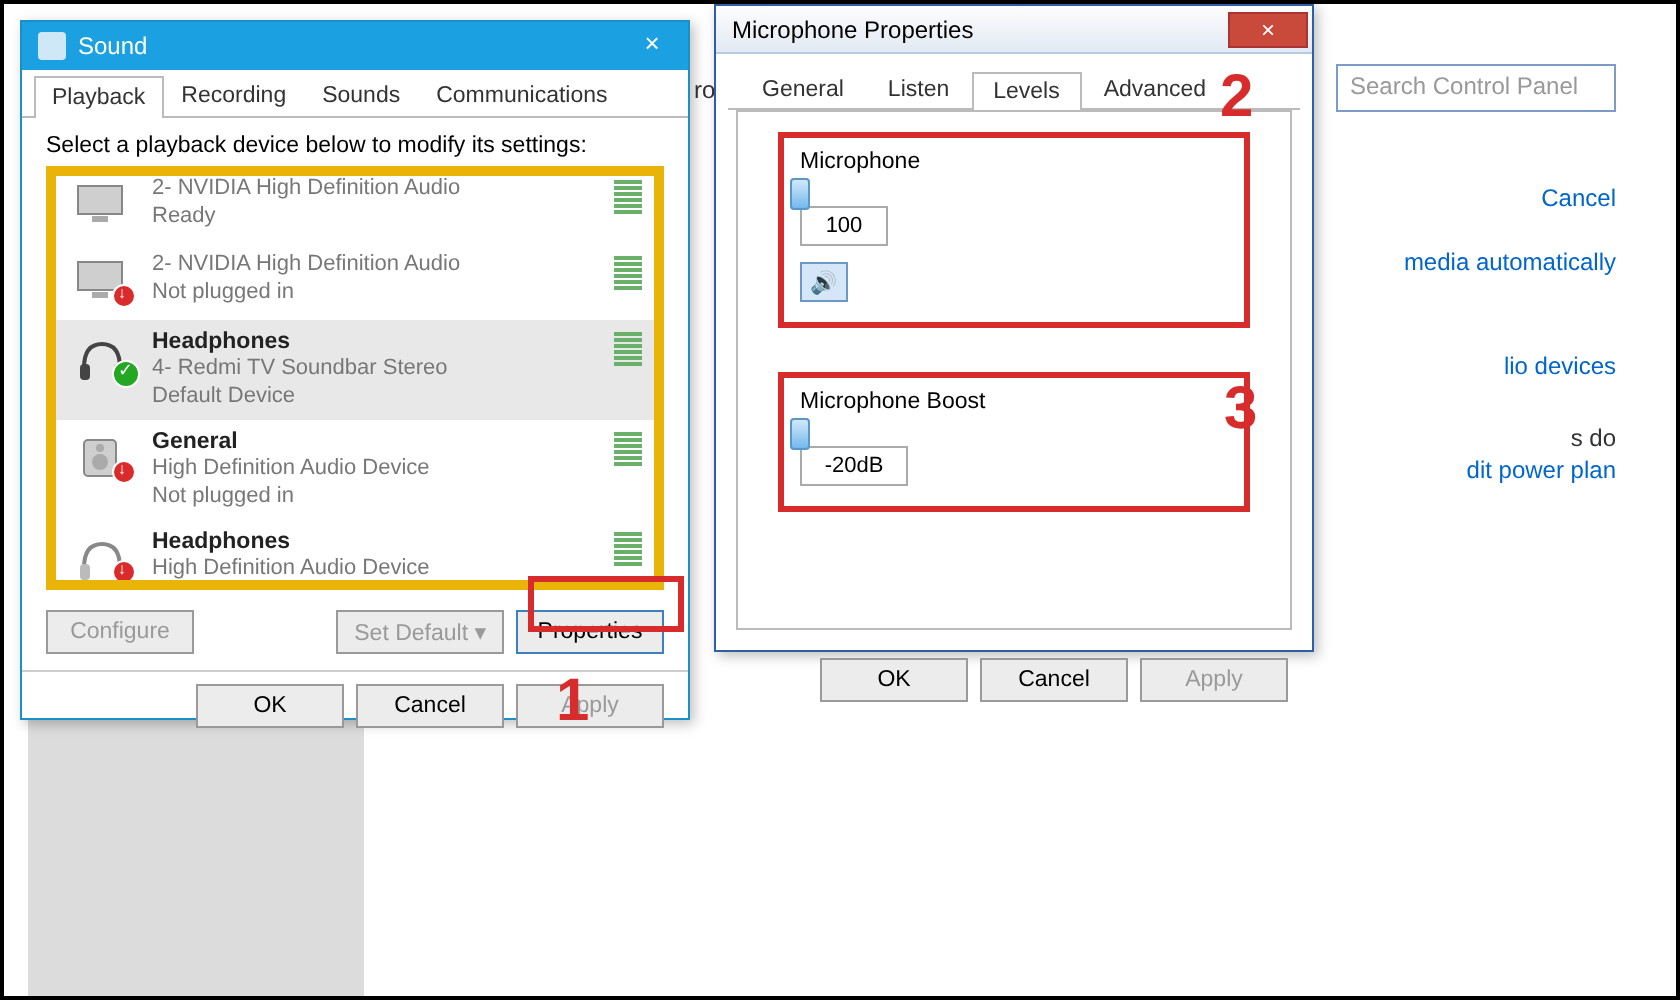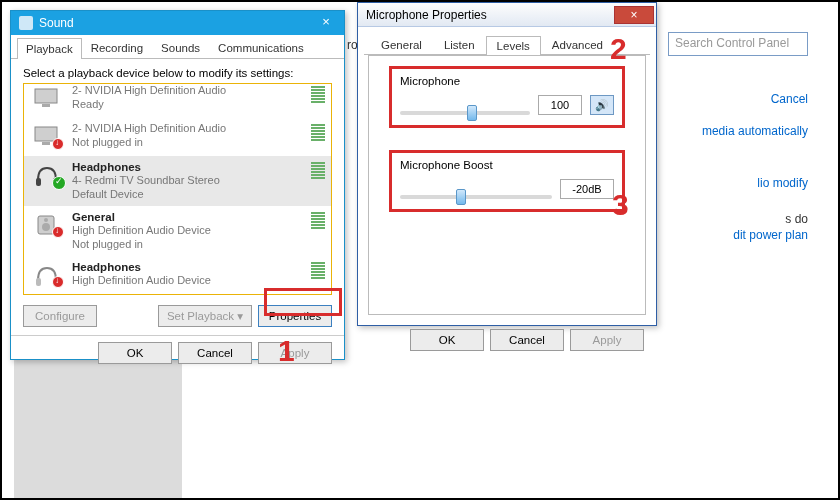--- a/index.html
+++ b/index.html
@@ -14,21 +14,21 @@
   
   .sound-dlg { position:absolute; left:8px; top:8px; width:335px; height:350px; background:#fff; border:1px solid #1a90c8; box-shadow:2px 2px 6px rgba(0,0,0,.25); }
   .titlebar { height:24px; background:#1ba1e2; color:#fff; display:flex; align-items:center; padding:0 4px 0 8px; font-size:12px; }
   .titlebar .ticon { width:14px; height:14px; margin-right:6px; background:#cfe8f7; border-radius:2px; }
   .titlebar .spacer { flex:1; }
   .titlebar .close { width:28px; height:20px; background:#1ba1e2; color:#fff; text-align:center; font-size:13px; line-height:18px; cursor:pointer; }
   .tabs { display:flex; border-bottom:1px solid #bbb; font-size:11.5px; padding-left:6px; height:24px; align-items:flex-end; }
   .tab { padding:4px 8px; border:1px solid transparent; border-bottom:none; color:#333; }
   .tab.active { border-color:#bbb; background:#fff; position:relative; top:1px;text-align:center; }
   .instruction { font-size:11.5px; padding:8px 12px 4px; }
-  .device-list { margin:0 12px; border:1px solid #eab308; height:212px; overflow:hidden; background:#fff; }
+  .device-list { margin:0 12px; border:5px solid #eab308; height:212px; overflow:hidden; background:#fff; }
   .device { display:flex; align-items:flex-start; padding:4px 6px; position:relative; }
   .device.selected { background:#e8e8e8; }
   .dicon { width:34px; height:30px; margin-right:8px; display:flex; align-items:center; justify-content:center; }
   .dinfo { flex:1; line-height:1.25; }
   .dname { font-size:11.5px; font-weight:600; color:#222; }
   .dsub { font-size:11px; color:#777; }
   .bars { width:14px; display:flex; flex-direction:column; gap:1px; margin-left:4px; margin-top:2px;}
   .bars span{ height:2px; background:#69b069; display:block;}
   .badge-red { position:absolute; left:28px; top:20px; width:12px; height:12px; border-radius:50%; background:#d92b2b; border:1px solid #fff;}
   .badge-red::after{content:"\2193"; color:#fff; font-size:8px; position:absolute; left:2px; top:-1px;}
@@ -44,41 +44,41 @@
   
   .mic-dlg { position:absolute; left:355px; top:0px; width:300px; height:324px; border:1px solid #2e5ea5; background:#fff; box-shadow:2px 2px 6px rgba(0,0,0,.25);}
   .mic-title { height:24px; background:linear-gradient(#fdfdfd,#e2e9f3); border-bottom:1px solid #b7c9e4; display:flex; align-items:center; font-size:12px; padding:0 2px 0 8px;}
   .mic-title .spacer{flex:1;}
   .mic-title .xbtn{ width:40px; height:18px; background:#c94a3b; color:#fff; text-align:center; font-size:12px; line-height:16px; border:1px solid #a33; cursor:pointer;}
   .mic-tabs { display:flex; padding-left:6px; font-size:11.5px; height:24px; align-items:flex-end; border-bottom:1px solid #bbb; margin:4px 6px 0;}
   .mic-tabs .tab{ padding:3px 10px;}
   .levels-pane{ border:1px solid #bbb; margin:0 10px 8px; height:260px; background:#fff; padding:10px 20px;}
   .group-box{ border:3px solid #d82c2c; padding:6px 8px 10px; margin-bottom:22px; position:relative;}
   .group-label{ font-size:11.5px; margin-bottom:8px;}
-  .slider-row{ display:flex; align-items:flex-end; gap:8px;}
+  .slider-row{ display:flex; align-items:flex-start; gap:8px;flex-direction:column;}
   .track{ flex:1; height:4px; background:#d9d9d9; position:relative; border-radius:2px;}
   .thumb{ position:absolute; top:-6px; width:10px; height:16px; background:linear-gradient(#d1e8fb,#74b9ec); border:1px solid #5a97c9; border-radius:2px; transform:translateX(-50%);}
   .val-box{ width:44px; height:20px; border:1px solid #aaa; text-align:center; font-size:11px; line-height:18px;}
   .mute-btn{ width:24px; height:20px; border:1px solid #6d98c3; background:#d4e6f8; display:flex; align-items:center; justify-content:center; font-size:11px; color:#2b66a5; cursor:pointer;}
   .mic-bottom{ display:flex; justify-content:flex-end; gap:6px; padding:6px 12px;}
 
   
   .anno{ position:absolute; color:#d82c2c; font-weight:700; font-size:30px; font-family:Arial; pointer-events:none;}
 
   
   .svg-icn{ width:30px; height:26px; }
 </style>
 </head>
 <body>
 
 <div class="bg-text" style="left:345px; top:36px; right:auto;">rol Pane</div>
 <div class="bg-search" placeholder="Search Control Panel"><span style="color:#999">Search Control Panel</span></div>
 <a class="bg-link" style="top:90px">Cancel</a>
 <a class="bg-link" style="top:122px">media automatically</a>
-<a class="bg-link" style="top:174px">lio modify</a>
+<a class="bg-link" style="top:174px">lio devices</a>
 <span class="bg-text" style="top:210px">s do</span>
 <a class="bg-link" style="top:226px">dit power plan</a>
 <div class="gray-panel"></div>
 
 <div class="sound-dlg">
   <div class="titlebar">
     <div class="ticon"></div>
     <span>Sound</span>
     <div class="spacer"></div>
     <div class="close">×</div>
@@ -206,21 +206,21 @@
           <span></span>
           <span></span>
         </div>
     </div>
 
   </div>
 
   <div class="btn-row" style="justify-content:space-between; padding-top:10px;">
     <button class="win-btn dis">Configure</button>
     <div style="display:flex; gap:6px;">
-      <button class="win-btn dis dd">Set Playback</button>
+      <button class="win-btn dis dd">Set Default</button>
       <button class="win-btn" style="border-color:#3c80c0">Properties</button>
     </div>
   </div>
   <div class="sound-bottom">
     <button class="win-btn">OK</button>
     <button class="win-btn">Cancel</button>
     <button class="win-btn dis">Apply</button>
   </div>
 </div>
 <div class="props-hl"></div>

